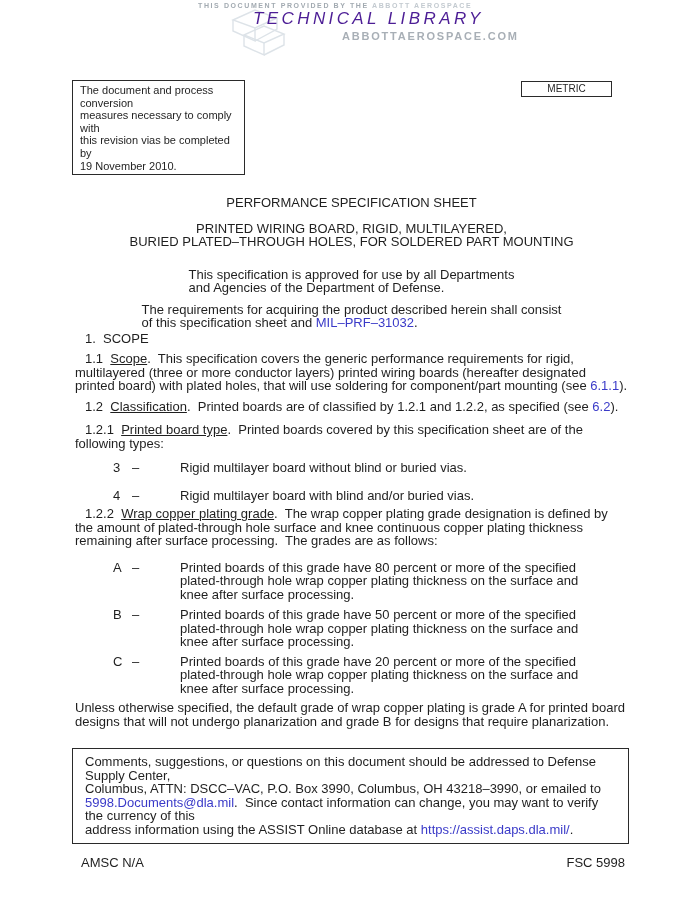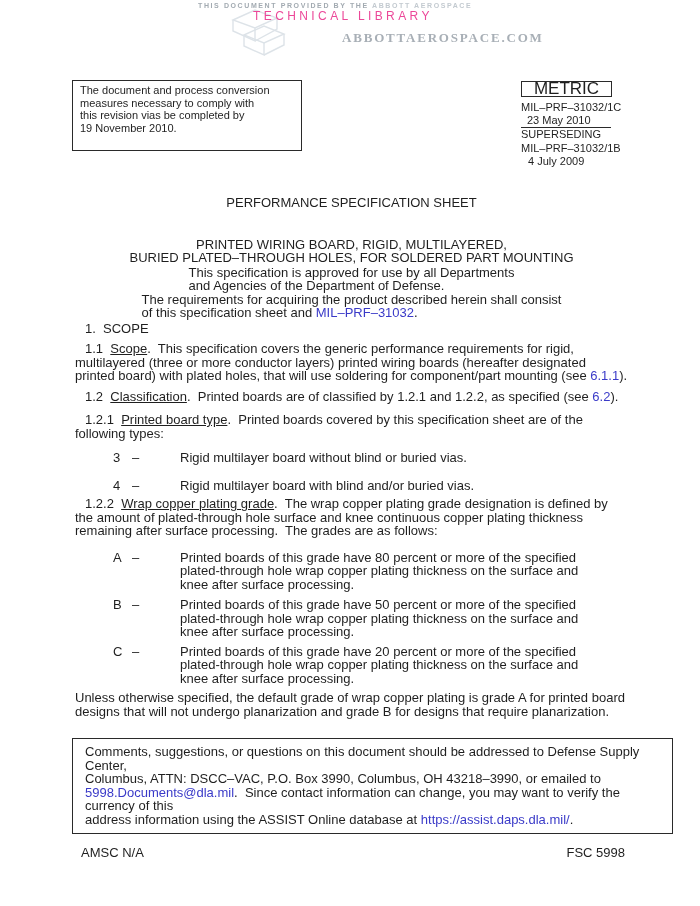--- a/index.html
+++ b/index.html
@@ -9,68 +9,68 @@
     font-family:"Liberation Sans", sans-serif; color:#1f1f1f;
   }
   .page { position:absolute; inset:0; background:#ffffff; }
 
   
   .hdr-logo { position:absolute; top:4px; left:226px; width:66px; height:56px; }
   .hdr-line1 { position:absolute; top:2px; left:198px; font-size:7px; font-weight:bold;
                letter-spacing:1.6px; white-space:nowrap; }
   .hdr-line1 .prefix { color:#a2aab1; }
   .hdr-line1 .brand  { color:#c3cad0; }
-  .hdr-line2 { position:absolute; top:9px; left:253px; font-size:12px; color:#ec4899;
-               letter-spacing:3.4px; white-space:nowrap; }
-  .hdr-line3 { position:absolute; top:30px; left:342px; font-size:13px; font-weight:bold;
-               color:#a8afb6; letter-spacing:1.8px; white-space:nowrap;font-family:Liberation Serif, serif; }
+  .hdr-line2 { position:absolute; top:9px; left:253px; font-size:17px; color:#4c1d95;
+               letter-spacing:3.4px; white-space:nowrap;font-style:italic; }
+  .hdr-line3 { position:absolute; top:30px; left:342px; font-size:11px; font-weight:bold;
+               color:#a8afb6; letter-spacing:1.8px; white-space:nowrap; }
 
   
-  .notice-box { position:absolute; top:80px; left:72px; width:230px;
-                border:1px solid #2a2a2a; padding:3px 6px 16px 7px;
+  .notice-box { position:absolute; top:80px; left:72px; width:173px;
+                border:1px solid #2a2a2a; padding:3px 6px 2px 7px;
                 font-size:11px; line-height:12.6px; }
   .metric-box { position:absolute; top:81px; left:521px; width:91px; height:16px;
                 border:1px solid #2a2a2a; text-align:center;
-                font-size:17px; line-height:14px; }
+                font-size:10px; line-height:14px; }
   .id-block { position:absolute; top:101px; left:521px; font-size:11px; line-height:13.2px;
               white-space:nowrap; }
   .id-block .date-new { display:inline-block; border-bottom:1px solid #2a2a2a;
                         padding:0 20px 0 6px; }
   .id-block .date-old { padding-left:7px; }
 
   
   .main { position:absolute; top:196px; left:75px; width:553px;
           font-size:13px; line-height:13.5px; }
   .main .pre { white-space:pre-wrap; }
   .center { text-align:center; }
   .cblock { text-align:center; }
   .cblock > div { display:inline-block; text-align:left; }
-  .t-title   { margin-top:28px; }
-  .t-approve { margin-top:1px; }
-  .t-req     { }
+  .t-title   { margin-top:12px; }
+  .t-approve { margin-top:19px; }
+  .t-req     { margin-top:8px; }
   .h-scope   { margin-top:2px; text-indent:10px; }
   .p11  { margin-top:7px;  text-indent:10px; }
   .p12  { margin-top:7px;  text-indent:10px; }
   .p121 { margin-top:10px; text-indent:10px; }
   .p122 { margin-top:5px;  text-indent:10px; }
   .closing { margin-top:6px; }
   .ul { text-decoration:underline;margin-top:13px; }
   a.doclink { color:#3a3ac8; text-decoration:none; cursor:pointer; }
 
   .li { display:flex; }
   .li-num  { width:19px; margin-left:38px; flex:none; }
   .li-dash { width:23px; flex:none; }
   .li-text { flex:1; max-width:437px;padding-left:25px; }
   .li.type-1 { margin-top:11px; }
   .li.type-2 { margin-top:14px; }
   .li.grade-1 { margin-top:13px; }
   .li.grade-2 { margin-top:7px; }
   .li.grade-3 { margin-top:6px; }
 
-  .comment-box { margin-top:20px; margin-left:-3px; width:601px;
+  .comment-box { margin-top:20px; margin-left:-3px; width:557px;
                  border:1px solid #2a2a2a; padding:6px 9px 7px 12px;
                  line-height:13.5px; }
 
   .footer { margin-top:12px; display:flex; justify-content:space-between;
             padding-left:6px; padding-right:3px; }
 </style>
 </head>
 <body>
 
 <div class="page">
@@ -90,27 +90,20 @@
   <div class="hdr-line3">ABBOTTAEROSPACE.COM</div>
 
   <div class="notice-box">
     <div>The document and process conversion</div>
     <div>measures necessary to comply with</div>
     <div>this revision vias be completed by</div>
     <div>19 November 2010.</div>
   </div>
 
   <div class="metric-box">METRIC</div>
-  <div class="id-block">
-    <div>MIL–PRF–31032/1C</div>
-    <div><span class="date-new">23 May 2010</span></div>
-    <div>SUPERSEDING</div>
-    <div>MIL–PRF–31032/1B</div>
-    <div class="date-old">4 July 2009</div>
-  </div>
 
   <div class="main">
     <div class="center">PERFORMANCE SPECIFICATION SHEET</div>
 
     <div class="center t-title">
       <div>PRINTED WIRING BOARD, RIGID, MULTILAYERED,</div>
       <div>BURIED PLATED–THROUGH HOLES, FOR SOLDERED PART MOUNTING</div>
     </div>
 
     <div class="cblock t-approve">

